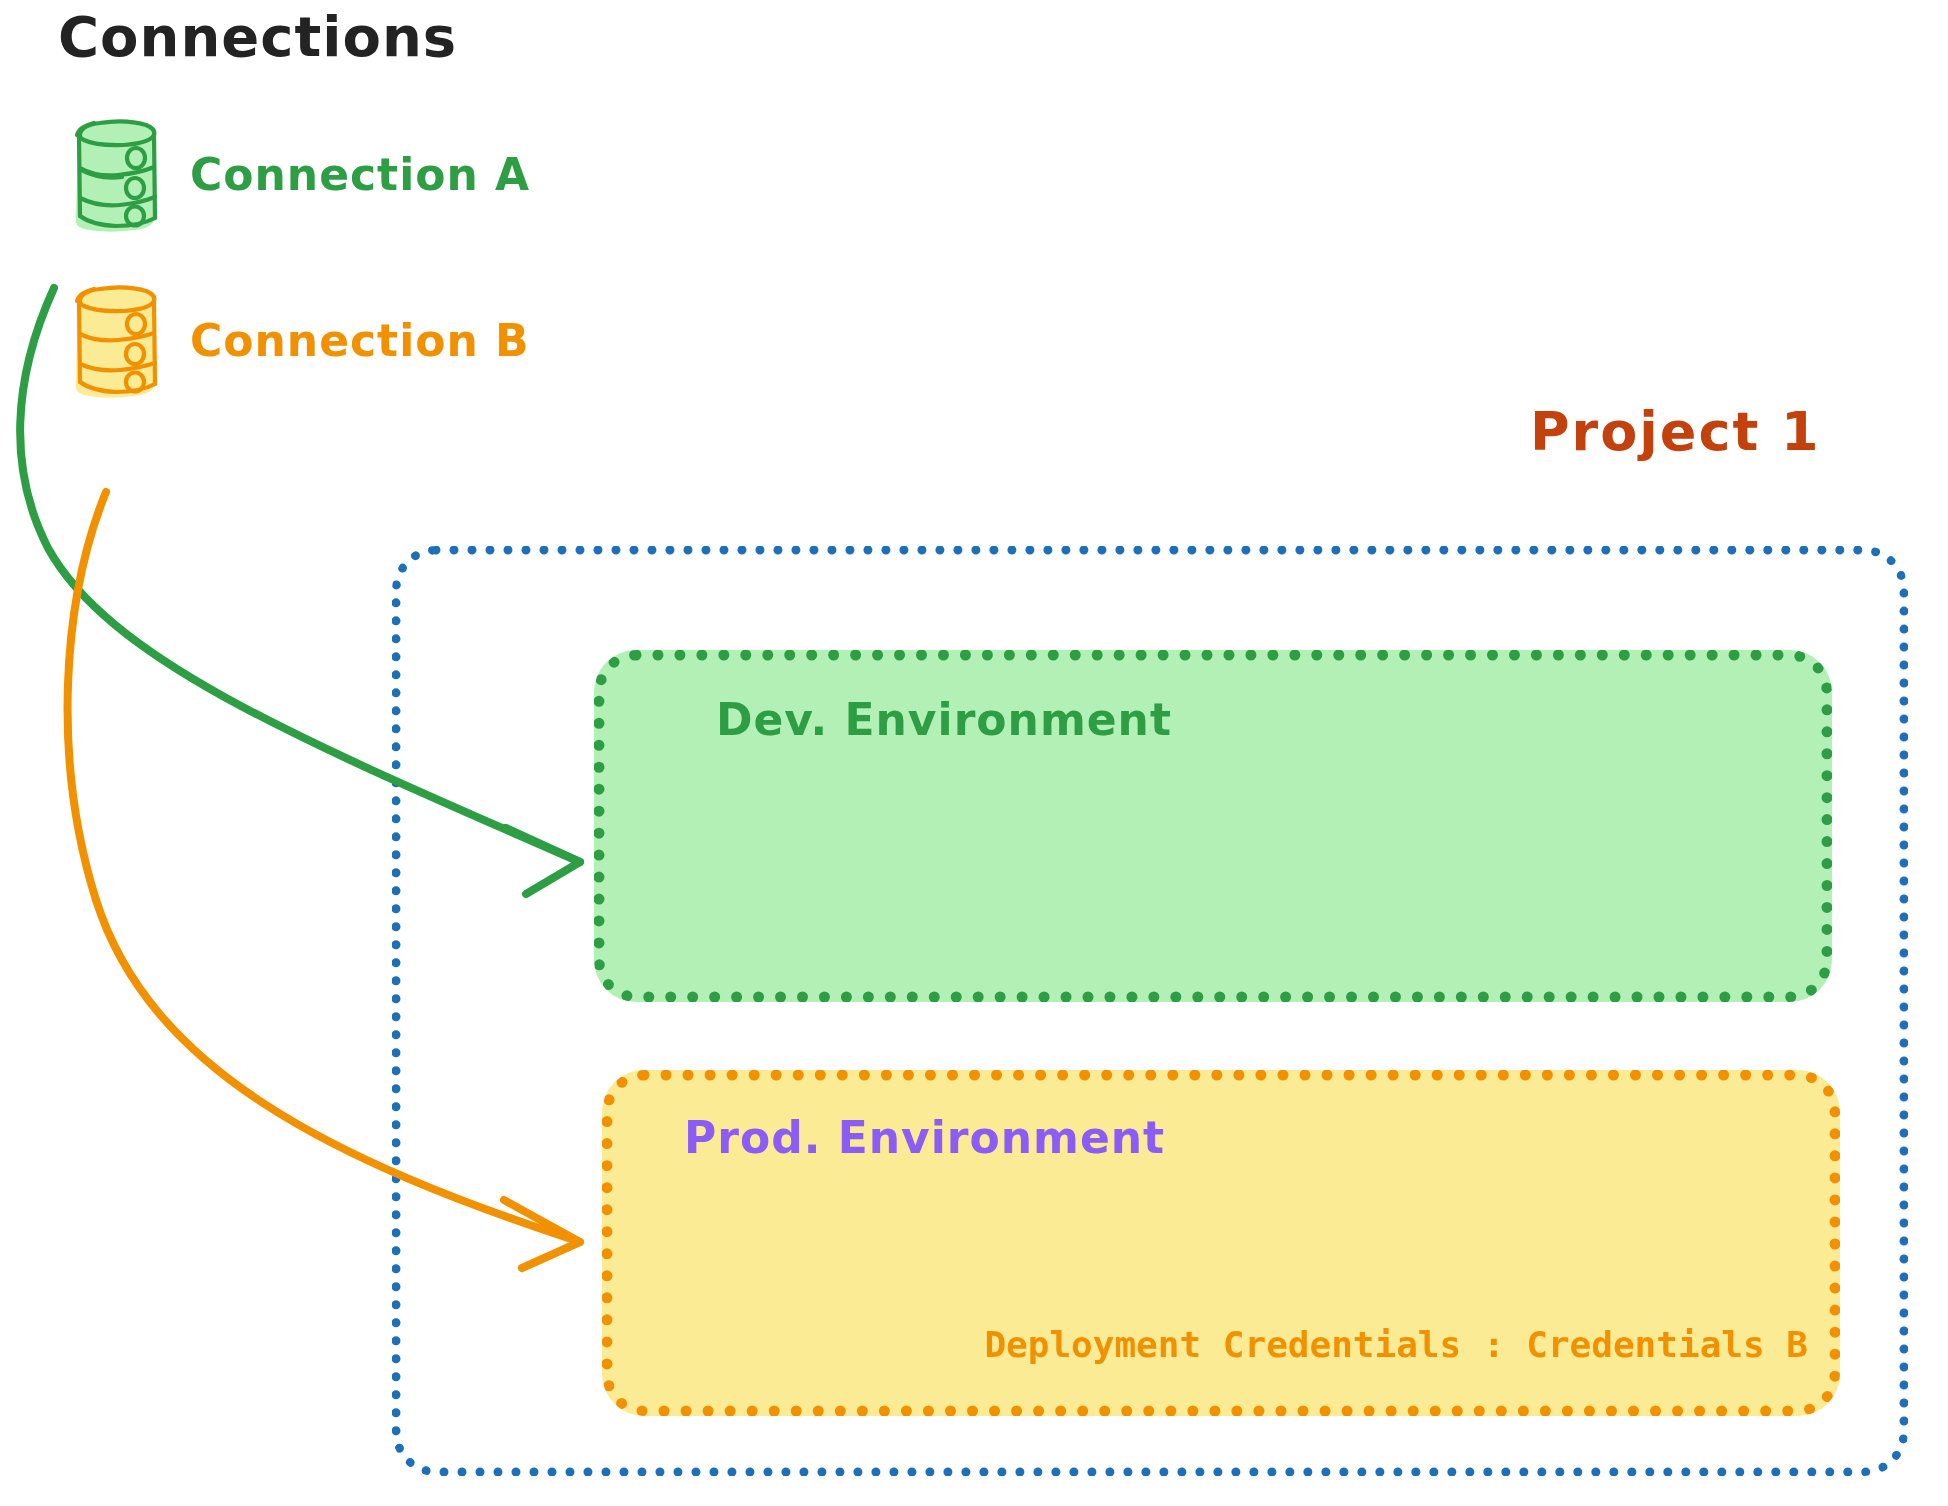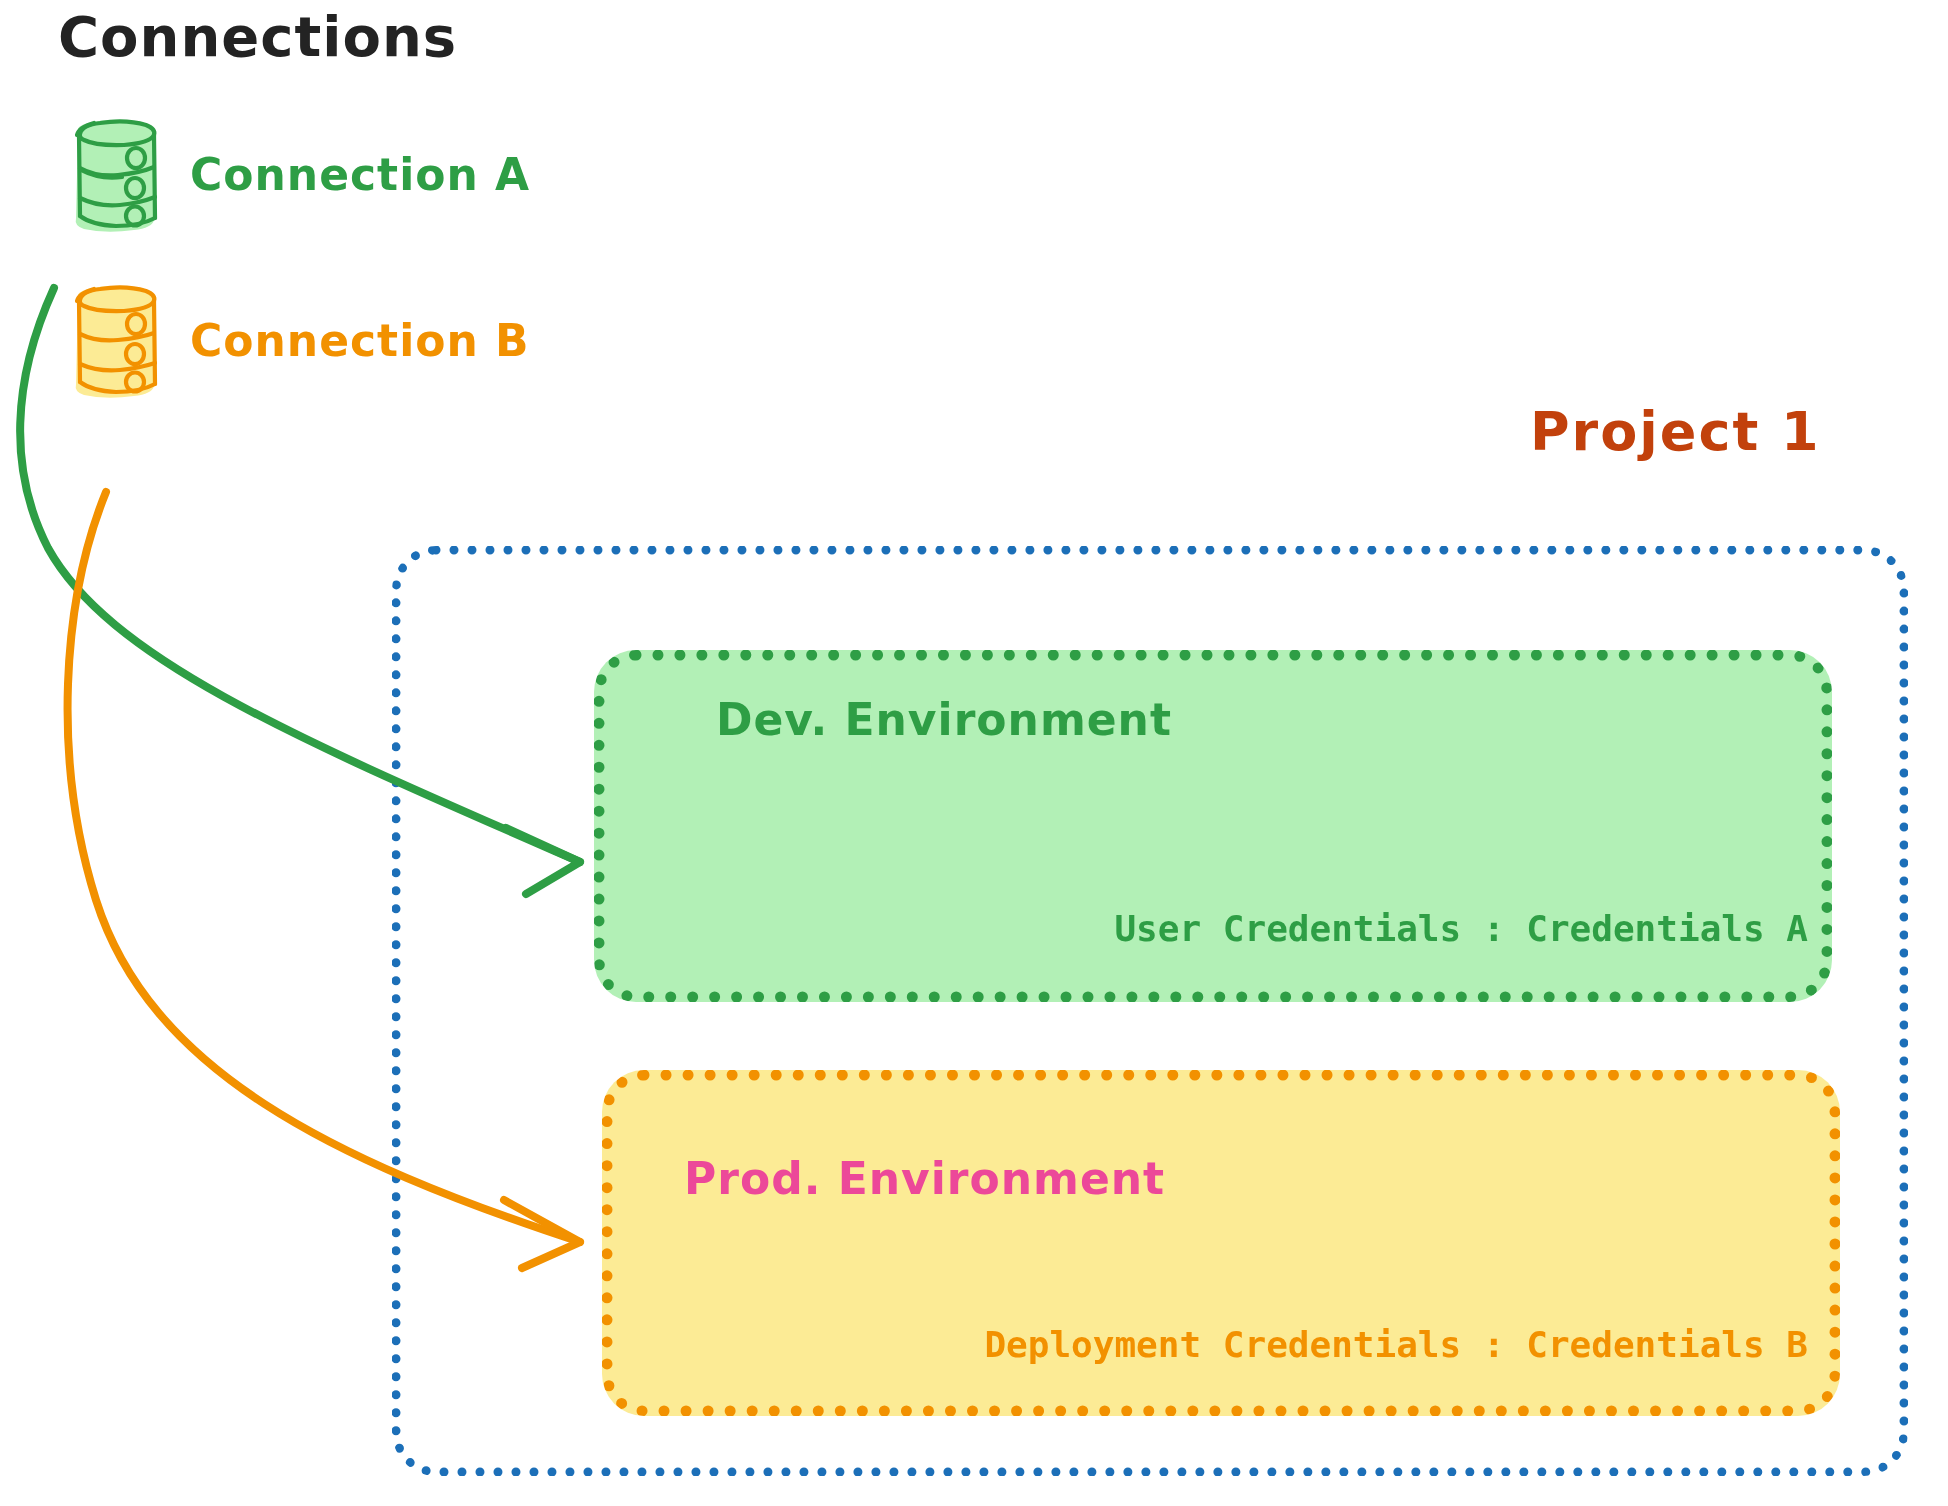--- a/index.html
+++ b/index.html
@@ -59,21 +59,21 @@
   #prod-box{
     left:602px; top:1070px; width:1238px; height:346px;
     border:11px dotted #F29100;
     border-radius:42px;
     background:#FCEB95;
   }
   .env-title{
     position:absolute; font-size:44px; letter-spacing:1px; white-space:nowrap;
   }
   #dev-title{ left:676px; top:694px; color:#2E9E45;margin-left:40px; }
-  #prod-title{ left:684px; top:1153px; color:#ec4899; }
+  #prod-title{ left:684px; top:1112px; color:#8b5cf6; }
 
   .cred{
     position:absolute; font-size:36px; letter-spacing:0px; white-space:nowrap;
   }
   #dev-cred{ right:140px; top:908px; color:#2E9E45; }
   #prod-cred{ right:140px; top:1324px; color:#F29100; }
 
   
   #arrows{ position:absolute; left:0; top:0; width:1948px; height:1506px; pointer-events:none; }
 </style>
@@ -126,21 +126,20 @@
     </svg>
     <div class="conn-label hand">Connection B</div>
   </div>
 
   <div id="project-label" class="hand">Project 1</div>
 
   <div id="project-box" class="dotted"></div>
 
   <div id="dev-box" class="dotted"></div>
   <div id="dev-title" class="env-title hand">Dev. Environment</div>
-  <div id="dev-cred" class="cred mono">User Credentials : Credentials A</div>
 
   <div id="prod-box" class="dotted"></div>
   <div id="prod-title" class="env-title hand">Prod. Environment</div>
   <div id="prod-cred" class="cred mono">Deployment Credentials : Credentials B</div>
 
   <svg id="arrows" viewBox="0 0 1948 1506">
 
     <g>
       <path d="M54 288
                C 12 380, 8 470, 48 548

